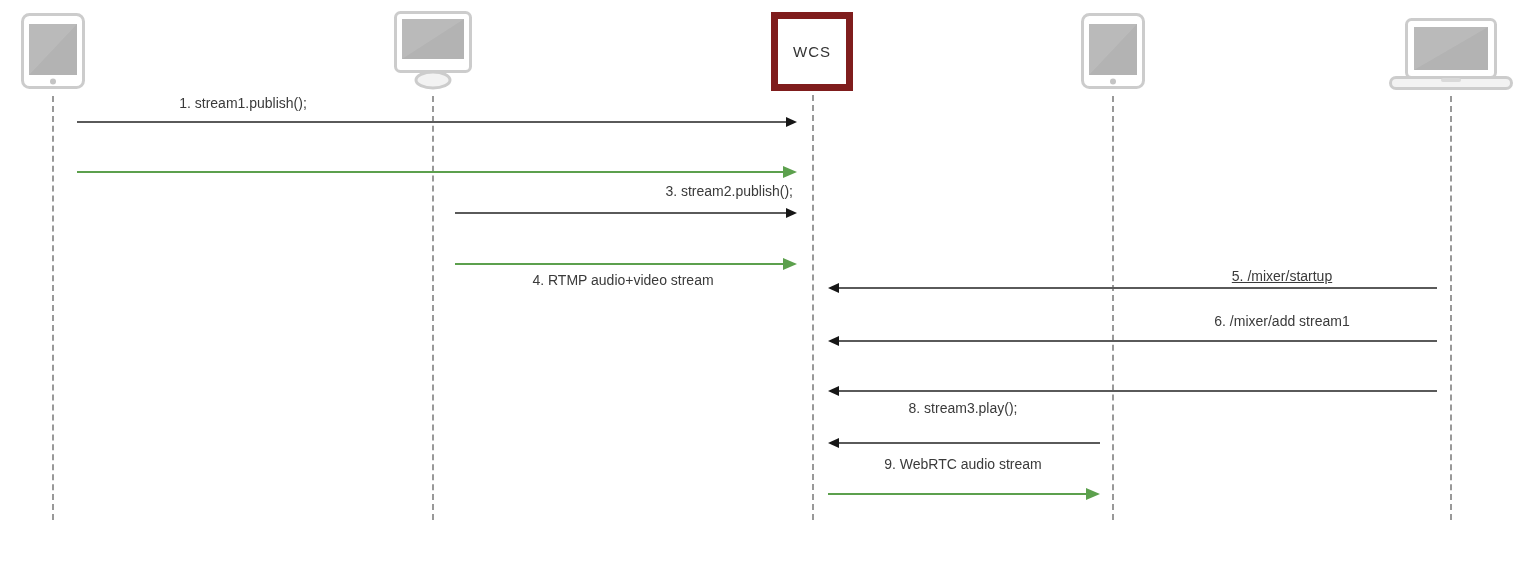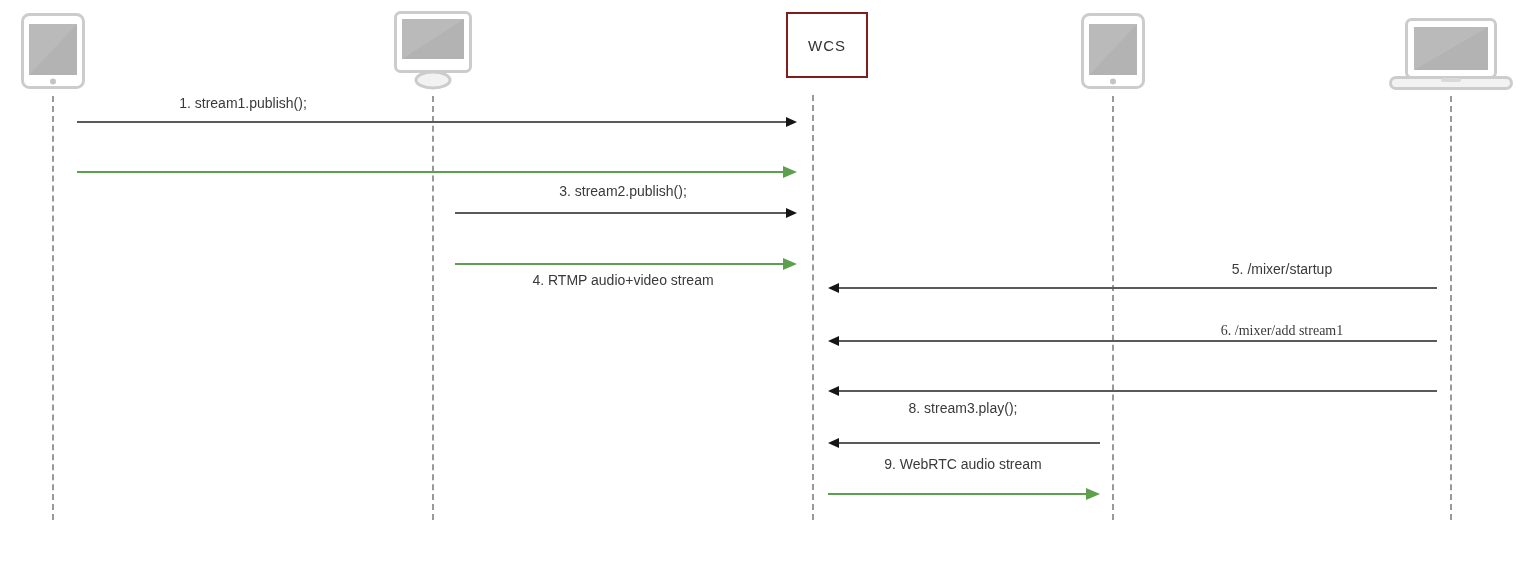--- a/index.html
+++ b/index.html
@@ -13,23 +13,23 @@
   }
   html,body{margin:0;padding:0;background:#fff;}
   .stage{
     position:relative;width:1528px;height:588px;background:#fff;
     font-family:"Liberation Sans", sans-serif;overflow:hidden;
   }
   
   .actor{position:absolute;}
   #actor-1{left:21px;top:13px;}
   #actor-2{left:394px;top:11px;}
-  #actor-3{left:771px;top:12px;width:82px;height:66px;border:2px solid #7f1d1d;
+  #actor-3{left:771px;top:12px;width:82px;height:79px;border:7px solid #7f1d1d;
            background:#fff;display:flex;align-items:center;justify-content:center;
-           font-size:15px;letter-spacing:1px;color:#333;box-sizing:border-box;margin-left:15px;}
+           font-size:15px;letter-spacing:1px;color:#333;box-sizing:border-box;}
   #actor-4{left:1081px;top:13px;}
   #actor-5{left:1389px;top:18px;}
   
   .icon-body{fill:#ffffff;stroke:var(--icon-border);stroke-width:3;}
   .icon-base{fill:#f2f2f2;stroke:var(--icon-border);stroke-width:3;}
   .icon-screen{fill:var(--icon-screen);}
   .icon-sheen{fill:#ffffff;opacity:0.10;}
   .icon-dot{fill:#c4c4c4;}
   .icon-notch{fill:#d9d9d9;}
   
@@ -37,24 +37,24 @@
   #life-1{left:52px;}
   #life-2{left:432px;}
   #life-3{left:812px;top:95px;height:425px;}
   #life-4{left:1112px;}
   #life-5{left:1450px;}
   
   .mlabel{position:absolute;width:340px;text-align:center;font-size:14px;
           color:var(--label-text);white-space:nowrap;}
   #lbl-1{left:73px;top:95px;}
   #lbl-2{left:73px;top:145px;}
-  #lbl-3{left:453px;top:183px;}
+  #lbl-3{left:453px;top:183px;text-align:right;}
   #lbl-4{left:453px;top:236px;margin-top:36px;}
-  #lbl-5{left:1112px;top:261px;}
-  #lbl-6{left:1112px;top:323px;font-family:Liberation Serif, serif;}
+  #lbl-5{left:1112px;top:268px;text-decoration:underline;}
+  #lbl-6{left:1112px;top:313px;}
   #lbl-7{left:1112px;top:362px;}
   #lbl-8{left:793px;top:400px;}
   #lbl-9{left:793px;top:456px;}
   
   .arrow{position:absolute;height:2px;}
   .arrow.signal{background:var(--signal-line);}
   .arrow.media{background:var(--media);}
   .arrow::after{content:"";position:absolute;width:0;height:0;}
   .arrow.signal::after{top:-4px;border-top:5px solid transparent;border-bottom:5px solid transparent;}
   .arrow.signal.right::after{right:-10px;border-left:11px solid var(--signal-head);}

